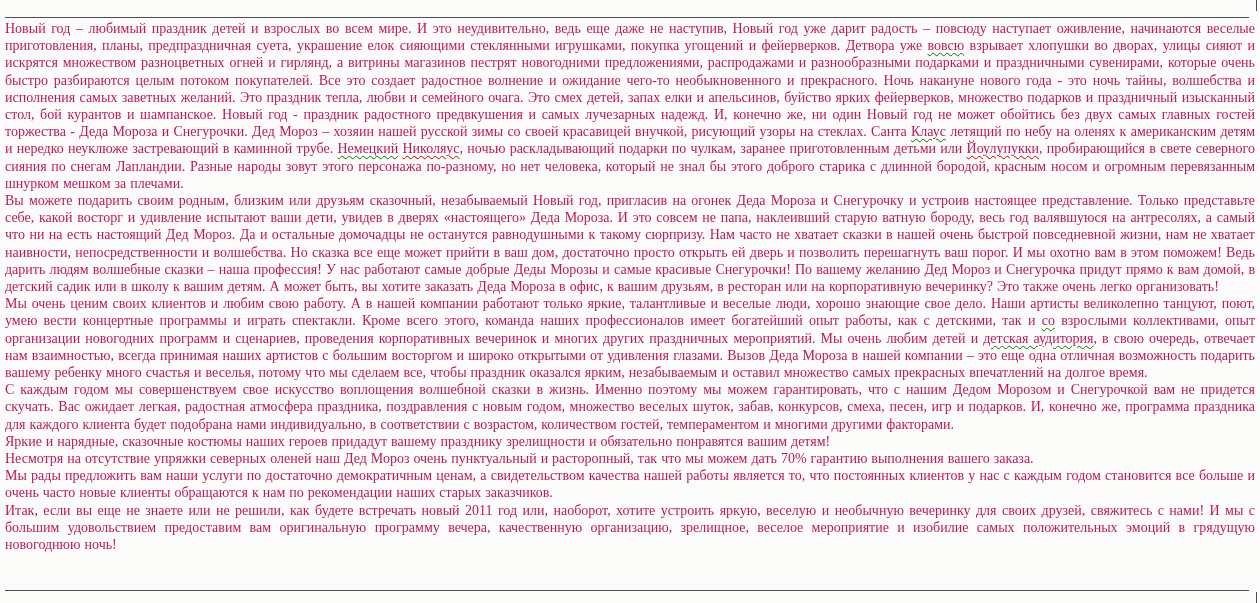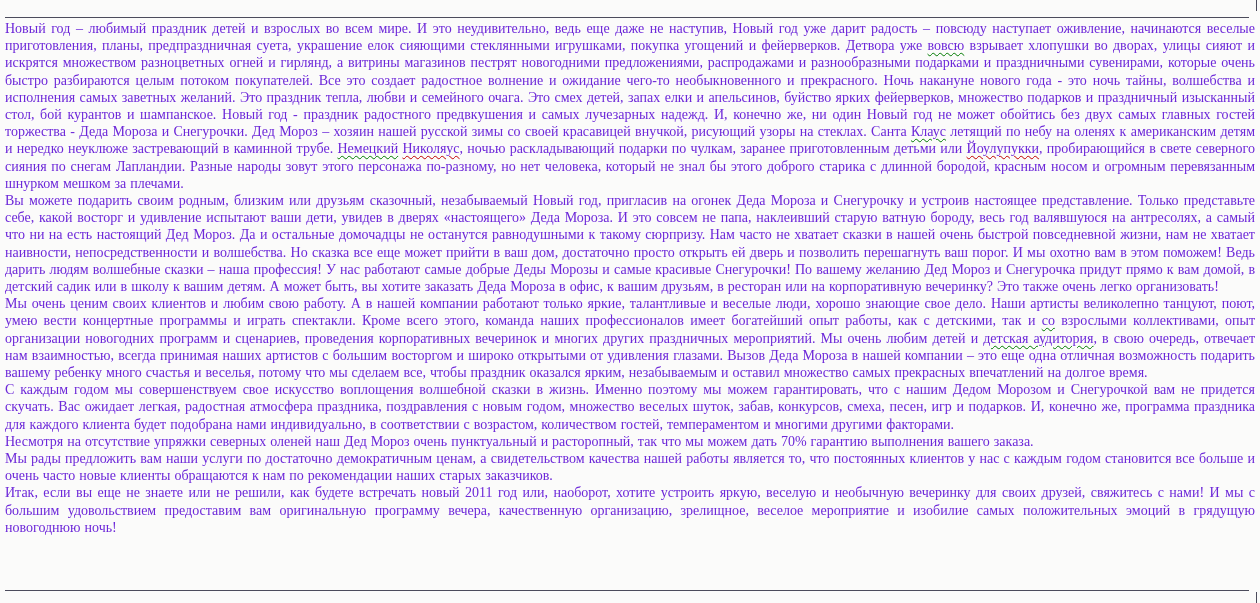--- a/index.html
+++ b/index.html
@@ -9,21 +9,21 @@
   }
   .page {
     position: relative;
     width: 1260px;
     height: 603px;
     overflow: hidden;
     background: #fbfbfa;
     font-family: "Liberation Serif", "DejaVu Serif", serif;
     font-size: 14px;
     line-height: 17.2px;
-    color: #6d28d9;
+    color: #be185d;
   }
   .rule {
     position: absolute;
     left: 5px;
     width: 1244px;
     border-top: 1px solid #4c4c5c;
     height: 0;
   }
   .rule-top { top: 17px; }
   .rule-bottom { top: 590px; }
@@ -67,19 +67,20 @@
 <body>
 
 <div class="page">
   <div class="rule rule-top"></div>
   <div class="tick tick-tr"></div>
   <div class="textarea">
       <p class="para"><span>Новый год – любимый праздник детей и взрослых во всем мире. И это неудивительно, ведь еще даже не наступив, Новый год уже дарит радость – повсюду наступает оживление, начинаются веселые приготовления, планы, предпраздничная суета, украшение елок сияющими стеклянными игрушками, покупка угощений и фейерверков. Детвора уже </span><span class="sp-green">вовсю</span><span> взрывает хлопушки во дворах, улицы сияют и искрятся множеством разноцветных огней и гирлянд, а витрины магазинов пестрят новогодними предложениями, распродажами и разнообразными подарками и праздничными сувенирами, которые очень быстро разбираются целым потоком покупателей. Все это создает радостное волнение и ожидание чего-то необыкновенного и прекрасного. Ночь накануне нового года - это ночь тайны, волшебства и исполнения самых заветных желаний. Это праздник тепла, любви и семейного очага. Это смех детей, запах елки и апельсинов, буйство ярких фейерверков, множество подарков и праздничный изысканный стол, бой курантов и шампанское. Новый год - праздник радостного предвкушения и самых лучезарных надежд. И, конечно же, ни один Новый год не может обойтись без двух самых главных гостей торжества - Деда Мороза и Снегурочки. Дед Мороз – хозяин нашей русской зимы со своей красавицей внучкой, рисующий узоры на стеклах. Санта </span><span class="sp-green">Клаус</span><span> летящий по небу на оленях к американским детям и нередко неуклюже застревающий в каминной трубе. </span><span class="sp-green">Немецкий</span><span> </span><span class="sp-red">Николяус</span><span>, ночью раскладывающий подарки по чулкам, заранее приготовленным детьми или </span><span class="sp-red">Йоулупукки</span><span>, пробирающийся в свете северного сияния по снегам Лапландии. Разные народы зовут этого персонажа по-разному, но нет человека, который не знал бы этого доброго старика с длинной бородой, красным носом и огромным перевязанным шнурком мешком за плечами.</span></p>
       <p class="para"><span>Вы можете подарить своим родным, близким или друзьям сказочный, незабываемый Новый год, пригласив на огонек Деда Мороза и Снегурочку и устроив настоящее представление. Только представьте себе, какой восторг и удивление испытают ваши дети, увидев в дверях «настоящего» Деда Мороза. И это совсем не папа, наклеивший старую ватную бороду, весь год валявшуюся на антресолях, а самый что ни на есть настоящий Дед Мороз. Да и остальные домочадцы не останутся равнодушными к такому сюрпризу. Нам часто не хватает сказки в нашей очень быстрой повседневной жизни, нам не хватает наивности, непосредственности и волшебства. Но сказка все еще может прийти в ваш дом, достаточно просто открыть ей дверь и позволить перешагнуть ваш порог. И мы охотно вам в этом поможем! Ведь дарить людям волшебные сказки – наша профессия! У нас работают самые добрые Деды Морозы и самые красивые Снегурочки! По вашему желанию Дед Мороз и Снегурочка придут прямо к вам домой, в детский садик или в школу к вашим детям. А может быть, вы хотите заказать Деда Мороза в офис, к вашим друзьям, в ресторан или на корпоративную вечеринку? Это также очень легко организовать!</span></p>
       <p class="para"><span>Мы очень ценим своих клиентов и любим свою работу. А в нашей компании работают только яркие, талантливые и веселые люди, хорошо знающие свое дело. Наши артисты великолепно танцуют, поют, умею вести концертные программы и играть спектакли. Кроме всего этого, команда наших профессионалов имеет богатейший опыт работы, как с детскими, так и </span><span class="sp-green">со</span><span> взрослыми коллективами, опыт организации новогодних программ и сценариев, проведения корпоративных вечеринок и многих других праздничных мероприятий. Мы очень любим детей и </span><span class="sp-green">детская аудитория</span><span>, в свою очередь, отвечает нам взаимностью, всегда принимая наших артистов с большим восторгом и широко открытыми от удивления глазами. Вызов Деда Мороза в нашей компании – это еще одна отличная возможность подарить вашему ребенку много счастья и веселья, потому что мы сделаем все, чтобы праздник оказался ярким, незабываемым и оставил множество самых прекрасных впечатлений на долгое время.</span></p>
       <p class="para"><span>С каждым годом мы совершенствуем свое искусство воплощения волшебной сказки в жизнь. Именно поэтому мы можем гарантировать, что с нашим Дедом Морозом и Снегурочкой вам не придется скучать. Вас ожидает легкая, радостная атмосфера праздника, поздравления с новым годом, множество веселых шуток, забав, конкурсов, смеха, песен, игр и подарков. И, конечно же, программа праздника для каждого клиента будет подобрана нами индивидуально, в соответствии с возрастом, количеством гостей, темпераментом и многими другими факторами.</span></p>
+      <p class="para"><span>Яркие и нарядные, сказочные костюмы наших героев придадут вашему празднику зрелищности и обязательно понравятся вашим детям!</span></p>
       <p class="para"><span>Несмотря на отсутствие упряжки северных оленей наш Дед Мороз очень пунктуальный и расторопный, так что мы можем дать 70% гарантию выполнения вашего заказа.</span></p>
       <p class="para"><span>Мы рады предложить вам наши услуги по достаточно демократичным ценам, а свидетельством качества нашей работы является то, что постоянных клиентов у нас с каждым годом становится все больше и очень часто новые клиенты обращаются к нам по рекомендации наших старых заказчиков.</span></p>
       <p class="para"><span>Итак, если вы еще не знаете или не решили, как будете встречать новый 2011 год или, наоборот, хотите устроить яркую, веселую и необычную вечеринку для своих друзей, свяжитесь с нами! И мы с большим удовольствием предоставим вам оригинальную программу вечера, качественную организацию, зрелищное, веселое мероприятие и изобилие самых положительных эмоций в грядущую новогоднюю ночь!</span></p>
     </div>
   <div class="rule rule-bottom"></div>
   <div class="tick tick-br"></div>
 </div>
 
 </body></html>

